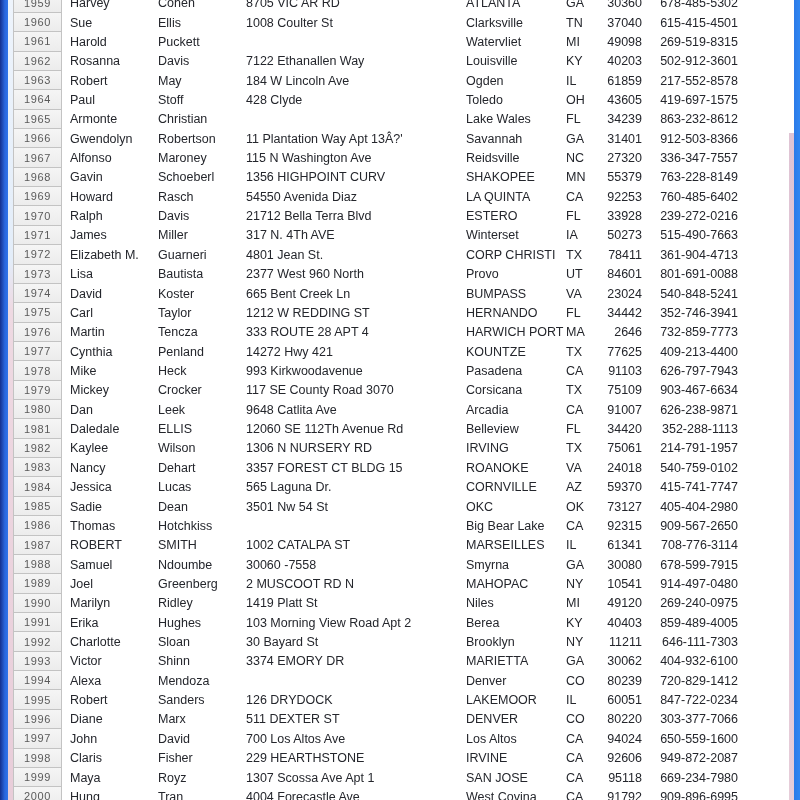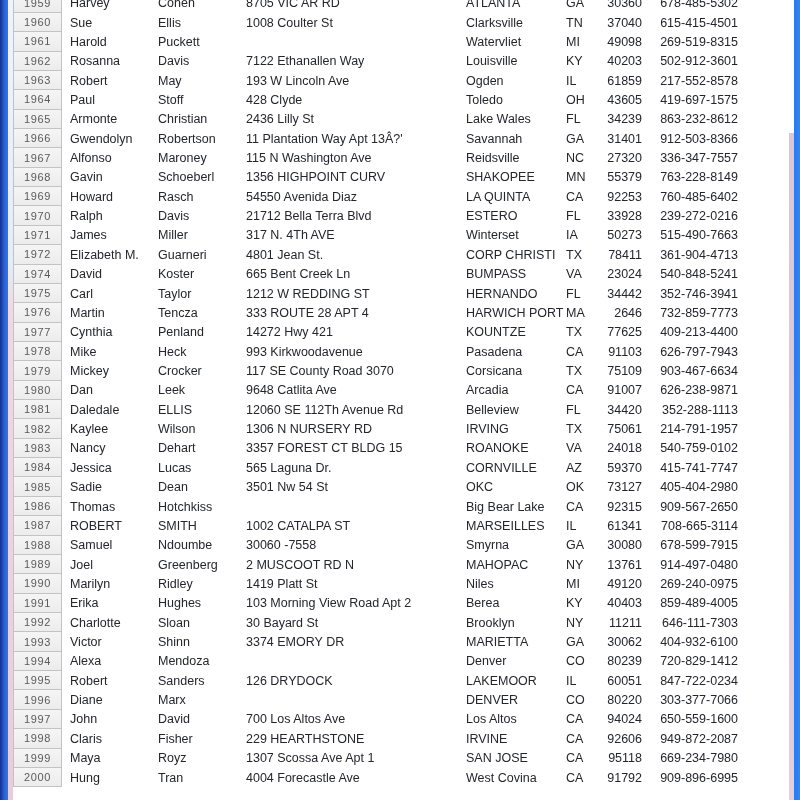--- a/index.html
+++ b/index.html
@@ -129,41 +129,40 @@
         <div class="c c-addr">7122 Ethanallen Way</div>
         <div class="c c-city">Louisville</div>
         <div class="c c-state">KY</div>
         <div class="c c-zip">40203</div>
         <div class="c c-phone">502-912-3601</div>
       </div>
       <div class="row">
         <div class="rh">1963</div>
         <div class="c c-first">Robert</div>
         <div class="c c-last">May</div>
-        <div class="c c-addr">193 W Lincoln Ave</div>
+        <div class="c c-addr">184 W Lincoln Ave</div>
         <div class="c c-city">Ogden</div>
         <div class="c c-state">IL</div>
         <div class="c c-zip">61859</div>
         <div class="c c-phone">217-552-8578</div>
       </div>
       <div class="row">
         <div class="rh">1964</div>
         <div class="c c-first">Paul</div>
         <div class="c c-last">Stoff</div>
         <div class="c c-addr">428 Clyde</div>
         <div class="c c-city">Toledo</div>
         <div class="c c-state">OH</div>
         <div class="c c-zip">43605</div>
         <div class="c c-phone">419-697-1575</div>
       </div>
       <div class="row">
         <div class="rh">1965</div>
         <div class="c c-first">Armonte</div>
         <div class="c c-last">Christian</div>
-        <div class="c c-addr">2436 Lilly St</div>
         <div class="c c-city">Lake Wales</div>
         <div class="c c-state">FL</div>
         <div class="c c-zip">34239</div>
         <div class="c c-phone">863-232-8612</div>
       </div>
       <div class="row">
         <div class="rh">1966</div>
         <div class="c c-first">Gwendolyn</div>
         <div class="c c-last">Robertson</div>
         <div class="c c-addr">11 Plantation Way Apt 13Â?'</div>
@@ -226,20 +225,30 @@
         <div class="rh">1972</div>
         <div class="c c-first">Elizabeth M.</div>
         <div class="c c-last">Guarneri</div>
         <div class="c c-addr">4801 Jean St.</div>
         <div class="c c-city">CORP CHRISTI</div>
         <div class="c c-state">TX</div>
         <div class="c c-zip">78411</div>
         <div class="c c-phone">361-904-4713</div>
       </div>
       <div class="row">
+        <div class="rh">1973</div>
+        <div class="c c-first">Lisa</div>
+        <div class="c c-last">Bautista</div>
+        <div class="c c-addr">2377 West 960 North</div>
+        <div class="c c-city">Provo</div>
+        <div class="c c-state">UT</div>
+        <div class="c c-zip">84601</div>
+        <div class="c c-phone">801-691-0088</div>
+      </div>
+      <div class="row">
         <div class="rh">1974</div>
         <div class="c c-first">David</div>
         <div class="c c-last">Koster</div>
         <div class="c c-addr">665 Bent Creek Ln</div>
         <div class="c c-city">BUMPASS</div>
         <div class="c c-state">VA</div>
         <div class="c c-zip">23024</div>
         <div class="c c-phone">540-848-5241</div>
       </div>
       <div class="row">
@@ -362,40 +371,40 @@
         <div class="c c-phone">909-567-2650</div>
       </div>
       <div class="row">
         <div class="rh">1987</div>
         <div class="c c-first">ROBERT</div>
         <div class="c c-last">SMITH</div>
         <div class="c c-addr">1002 CATALPA ST</div>
         <div class="c c-city">MARSEILLES</div>
         <div class="c c-state">IL</div>
         <div class="c c-zip">61341</div>
-        <div class="c c-phone">708-665-3114</div>
+        <div class="c c-phone">708-776-3114</div>
       </div>
       <div class="row">
         <div class="rh">1988</div>
         <div class="c c-first">Samuel</div>
         <div class="c c-last">Ndoumbe</div>
         <div class="c c-addr">30060 -7558</div>
         <div class="c c-city">Smyrna</div>
         <div class="c c-state">GA</div>
         <div class="c c-zip">30080</div>
         <div class="c c-phone">678-599-7915</div>
       </div>
       <div class="row">
         <div class="rh">1989</div>
         <div class="c c-first">Joel</div>
         <div class="c c-last">Greenberg</div>
         <div class="c c-addr">2 MUSCOOT RD N</div>
         <div class="c c-city">MAHOPAC</div>
         <div class="c c-state">NY</div>
-        <div class="c c-zip">13761</div>
+        <div class="c c-zip">10541</div>
         <div class="c c-phone">914-497-0480</div>
       </div>
       <div class="row">
         <div class="rh">1990</div>
         <div class="c c-first">Marilyn</div>
         <div class="c c-last">Ridley</div>
         <div class="c c-addr">1419 Platt St</div>
         <div class="c c-city">Niles</div>
         <div class="c c-state">MI</div>
         <div class="c c-zip">49120</div>
@@ -447,20 +456,21 @@
         <div class="c c-addr">126 DRYDOCK</div>
         <div class="c c-city">LAKEMOOR</div>
         <div class="c c-state">IL</div>
         <div class="c c-zip">60051</div>
         <div class="c c-phone">847-722-0234</div>
       </div>
       <div class="row">
         <div class="rh">1996</div>
         <div class="c c-first">Diane</div>
         <div class="c c-last">Marx</div>
+        <div class="c c-addr">511 DEXTER ST</div>
         <div class="c c-city">DENVER</div>
         <div class="c c-state">CO</div>
         <div class="c c-zip">80220</div>
         <div class="c c-phone">303-377-7066</div>
       </div>
       <div class="row">
         <div class="rh">1997</div>
         <div class="c c-first">John</div>
         <div class="c c-last">David</div>
         <div class="c c-addr">700 Los Altos Ave</div>

